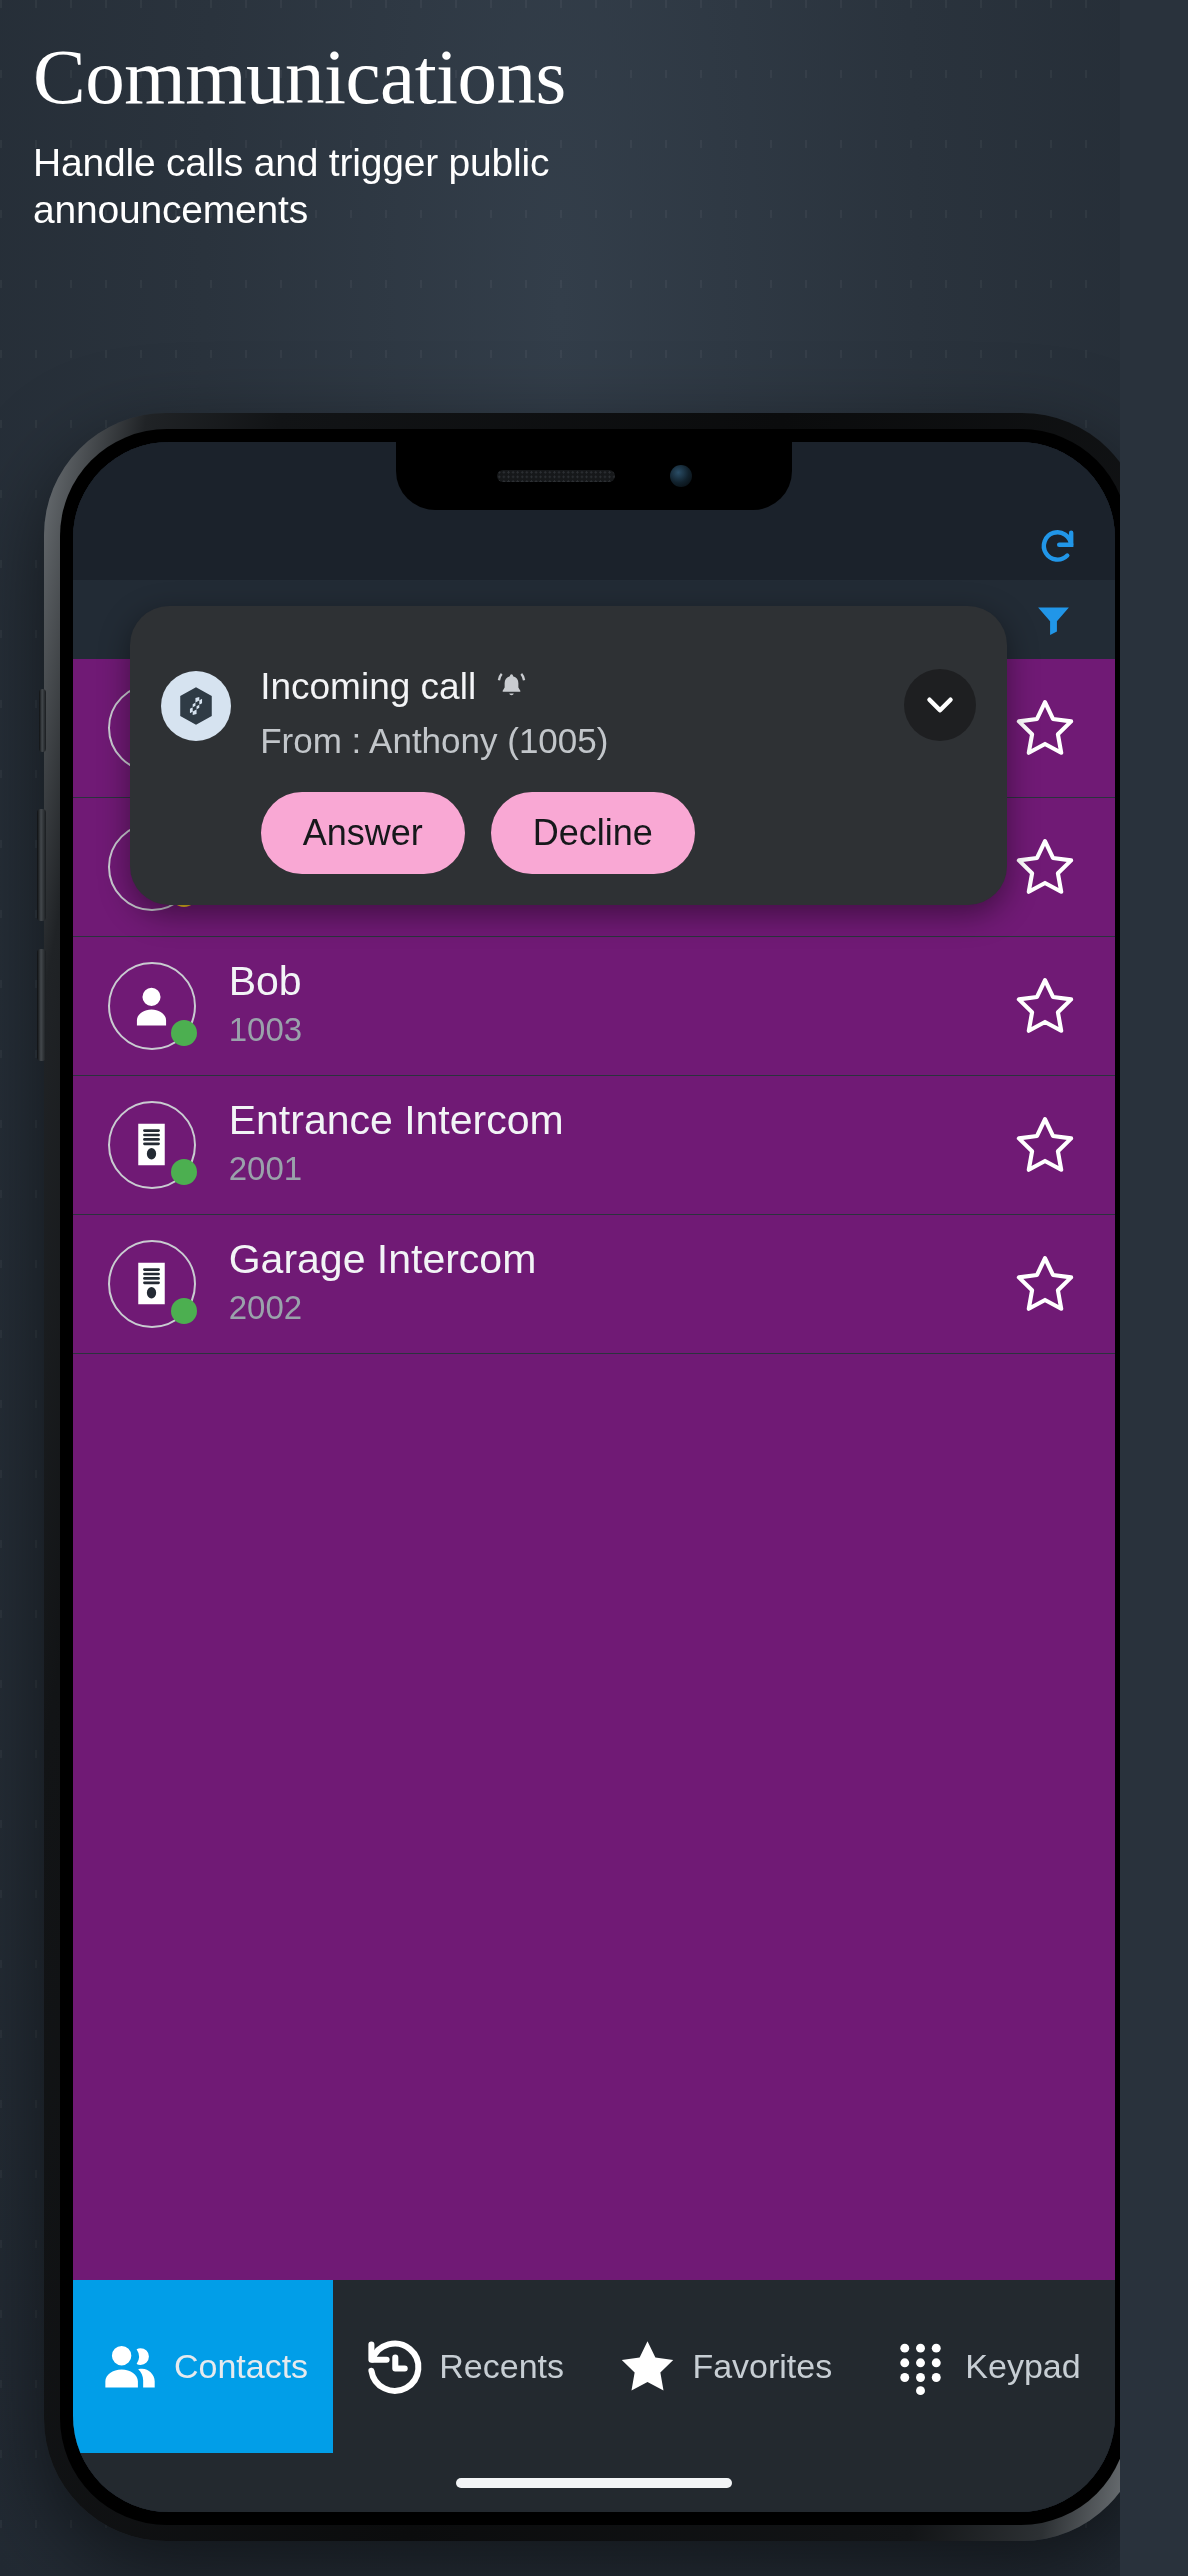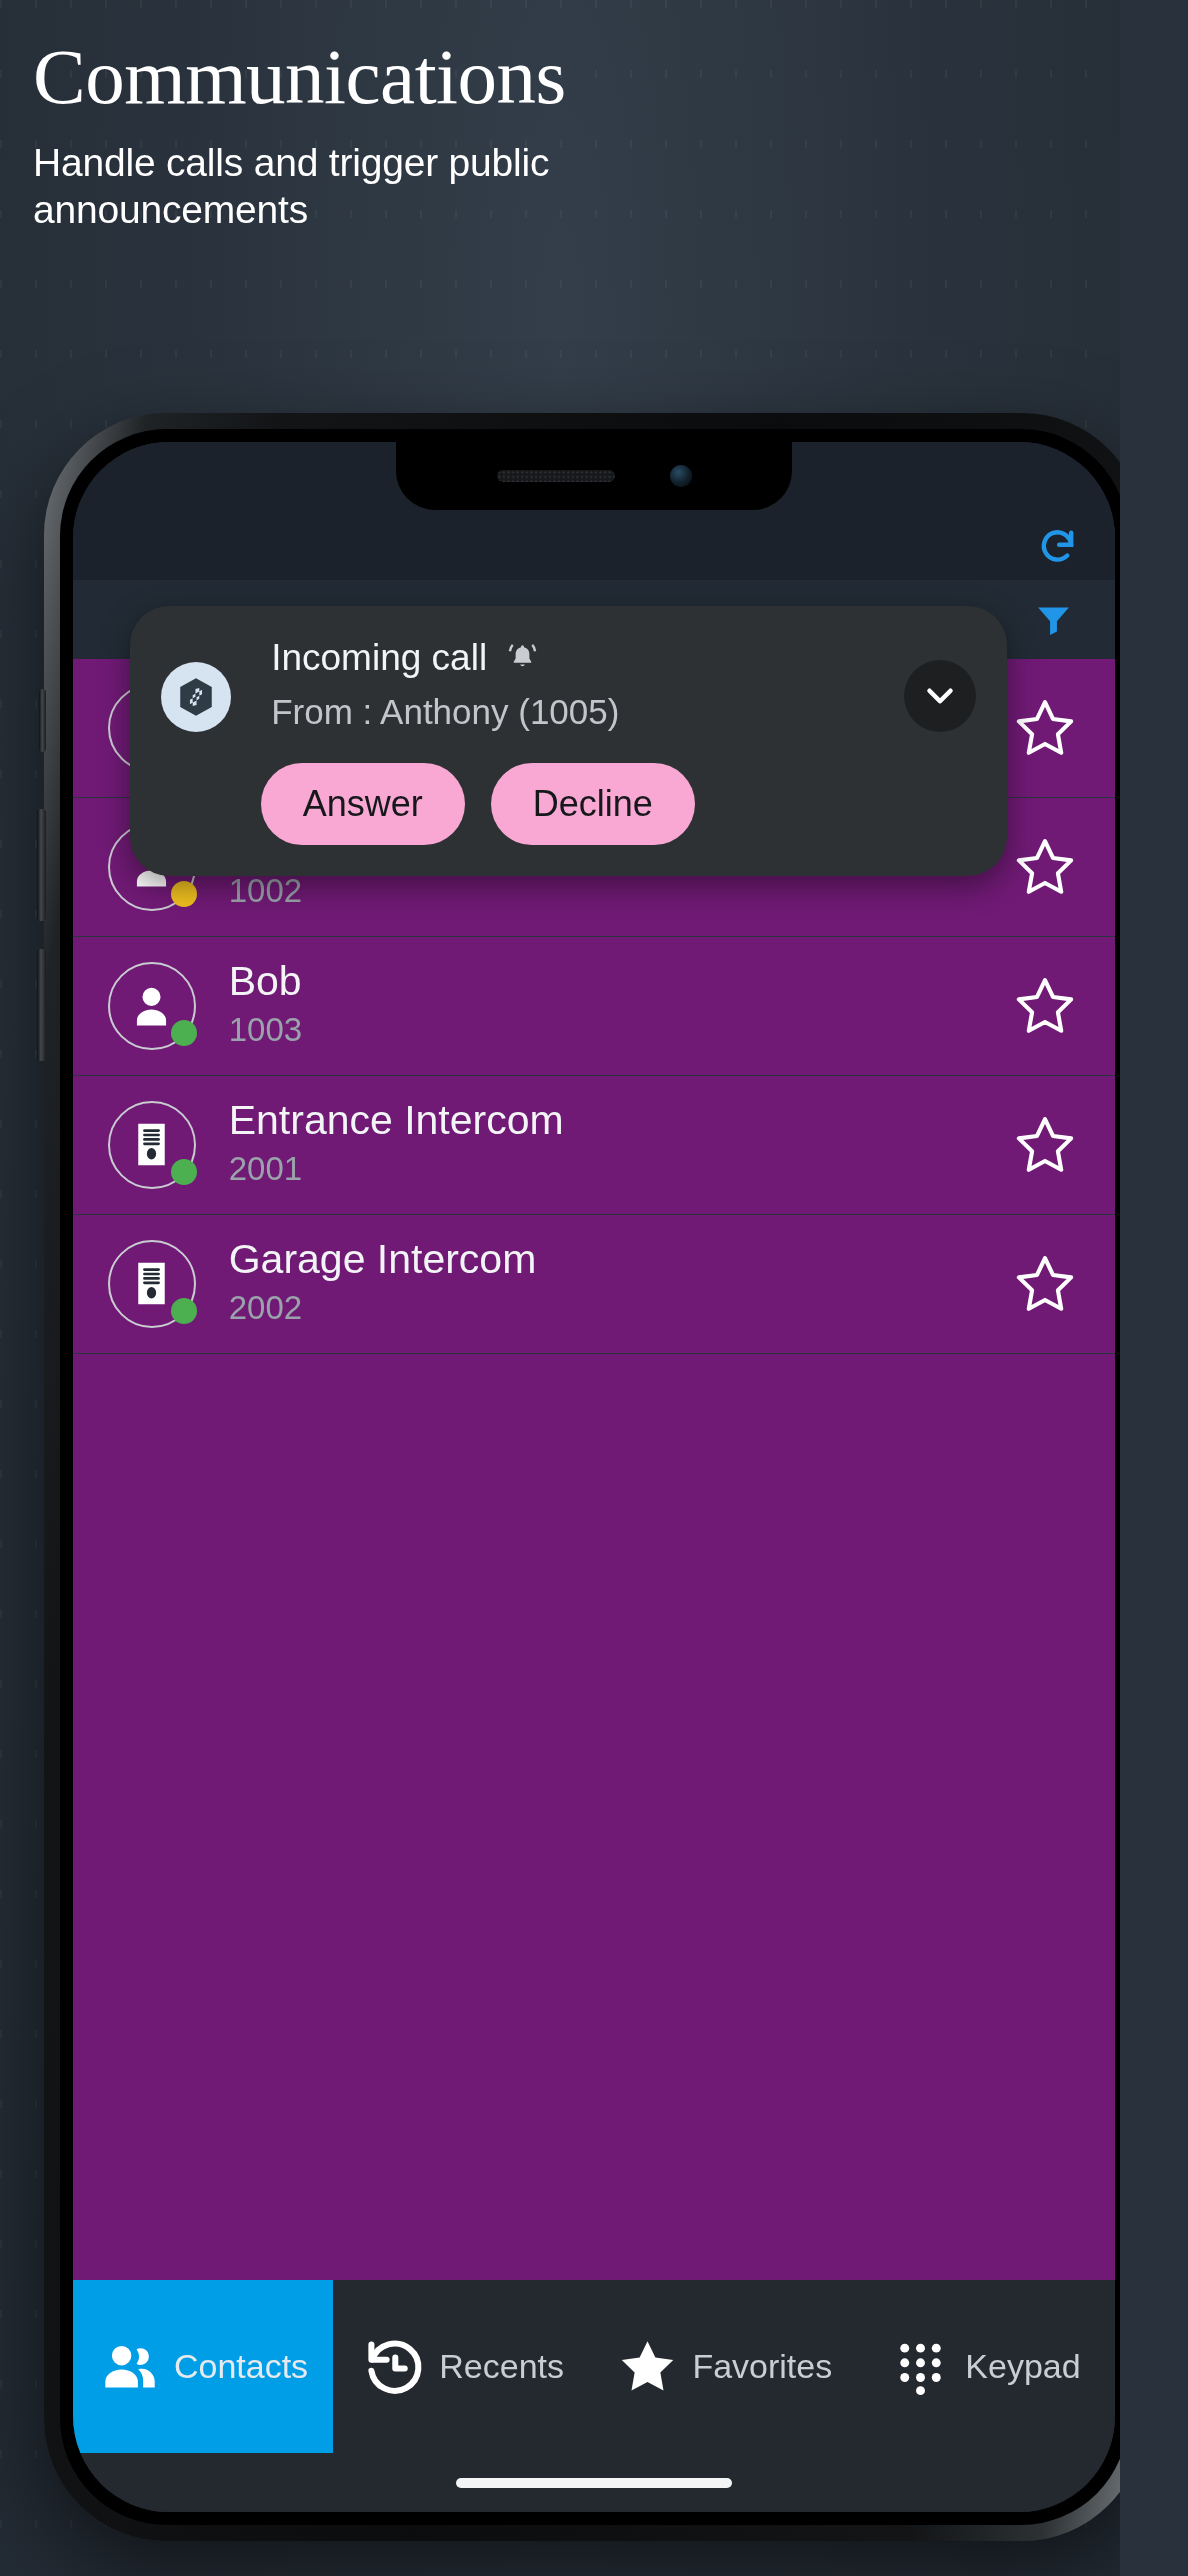--- a/index.html
+++ b/index.html
@@ -181,21 +181,21 @@
   
   #notification {
     position: absolute;
     left: 57px; top: 164px; width: 877px;
     background: #2e3134;
     border-radius: 39px;
     padding: 31px 31px 31px 31px;
     z-index: 30;
     box-shadow: 0 9.2px 31px rgba(0,0,0,.42);
   }
-  #notif-top { display: flex; align-items: flex-end; gap: 11px; }
+  #notif-top { display: flex; align-items: flex-start; gap: 0; margin-top: 29px; }
   #notif-app-icon {
     width: 70px; height: 70px; border-radius: 50%;
     background: #d6e3f0; flex: none;
     display: flex; align-items: center; justify-content: center;
     margin-top: 5.5px;
   }
   #notif-app-icon svg { width: 44px; height: 44px; }
   #notif-body { flex: 1 1 auto; padding-left: 29.5px; min-width: 0; }
   #notif-title-row { display: flex; align-items: center; gap: 18.4px; }
   #notif-title { font-size: 37px; color: #f3f4f6; }

